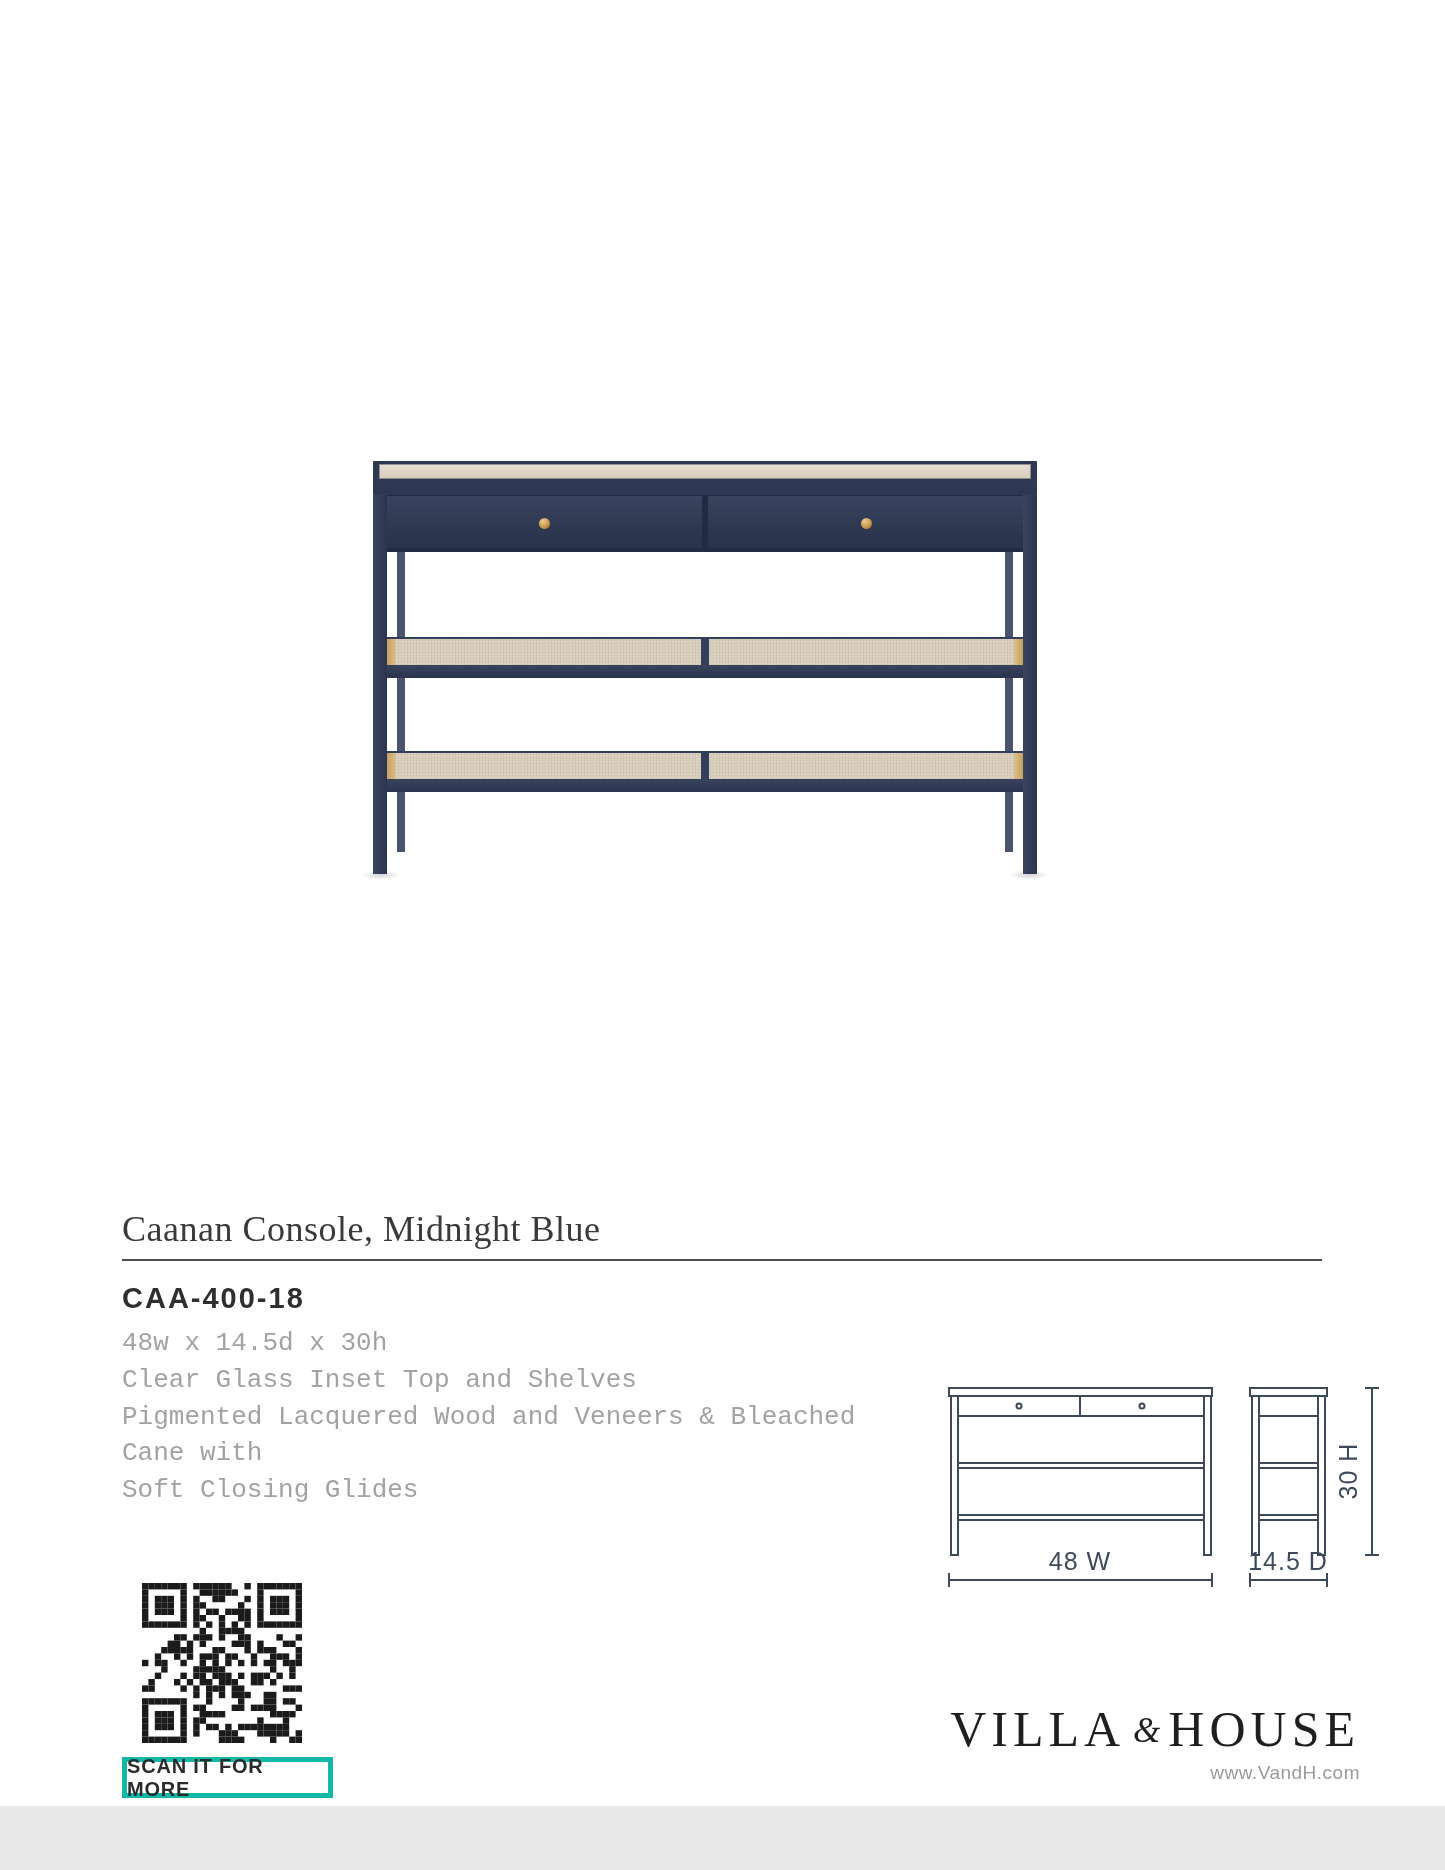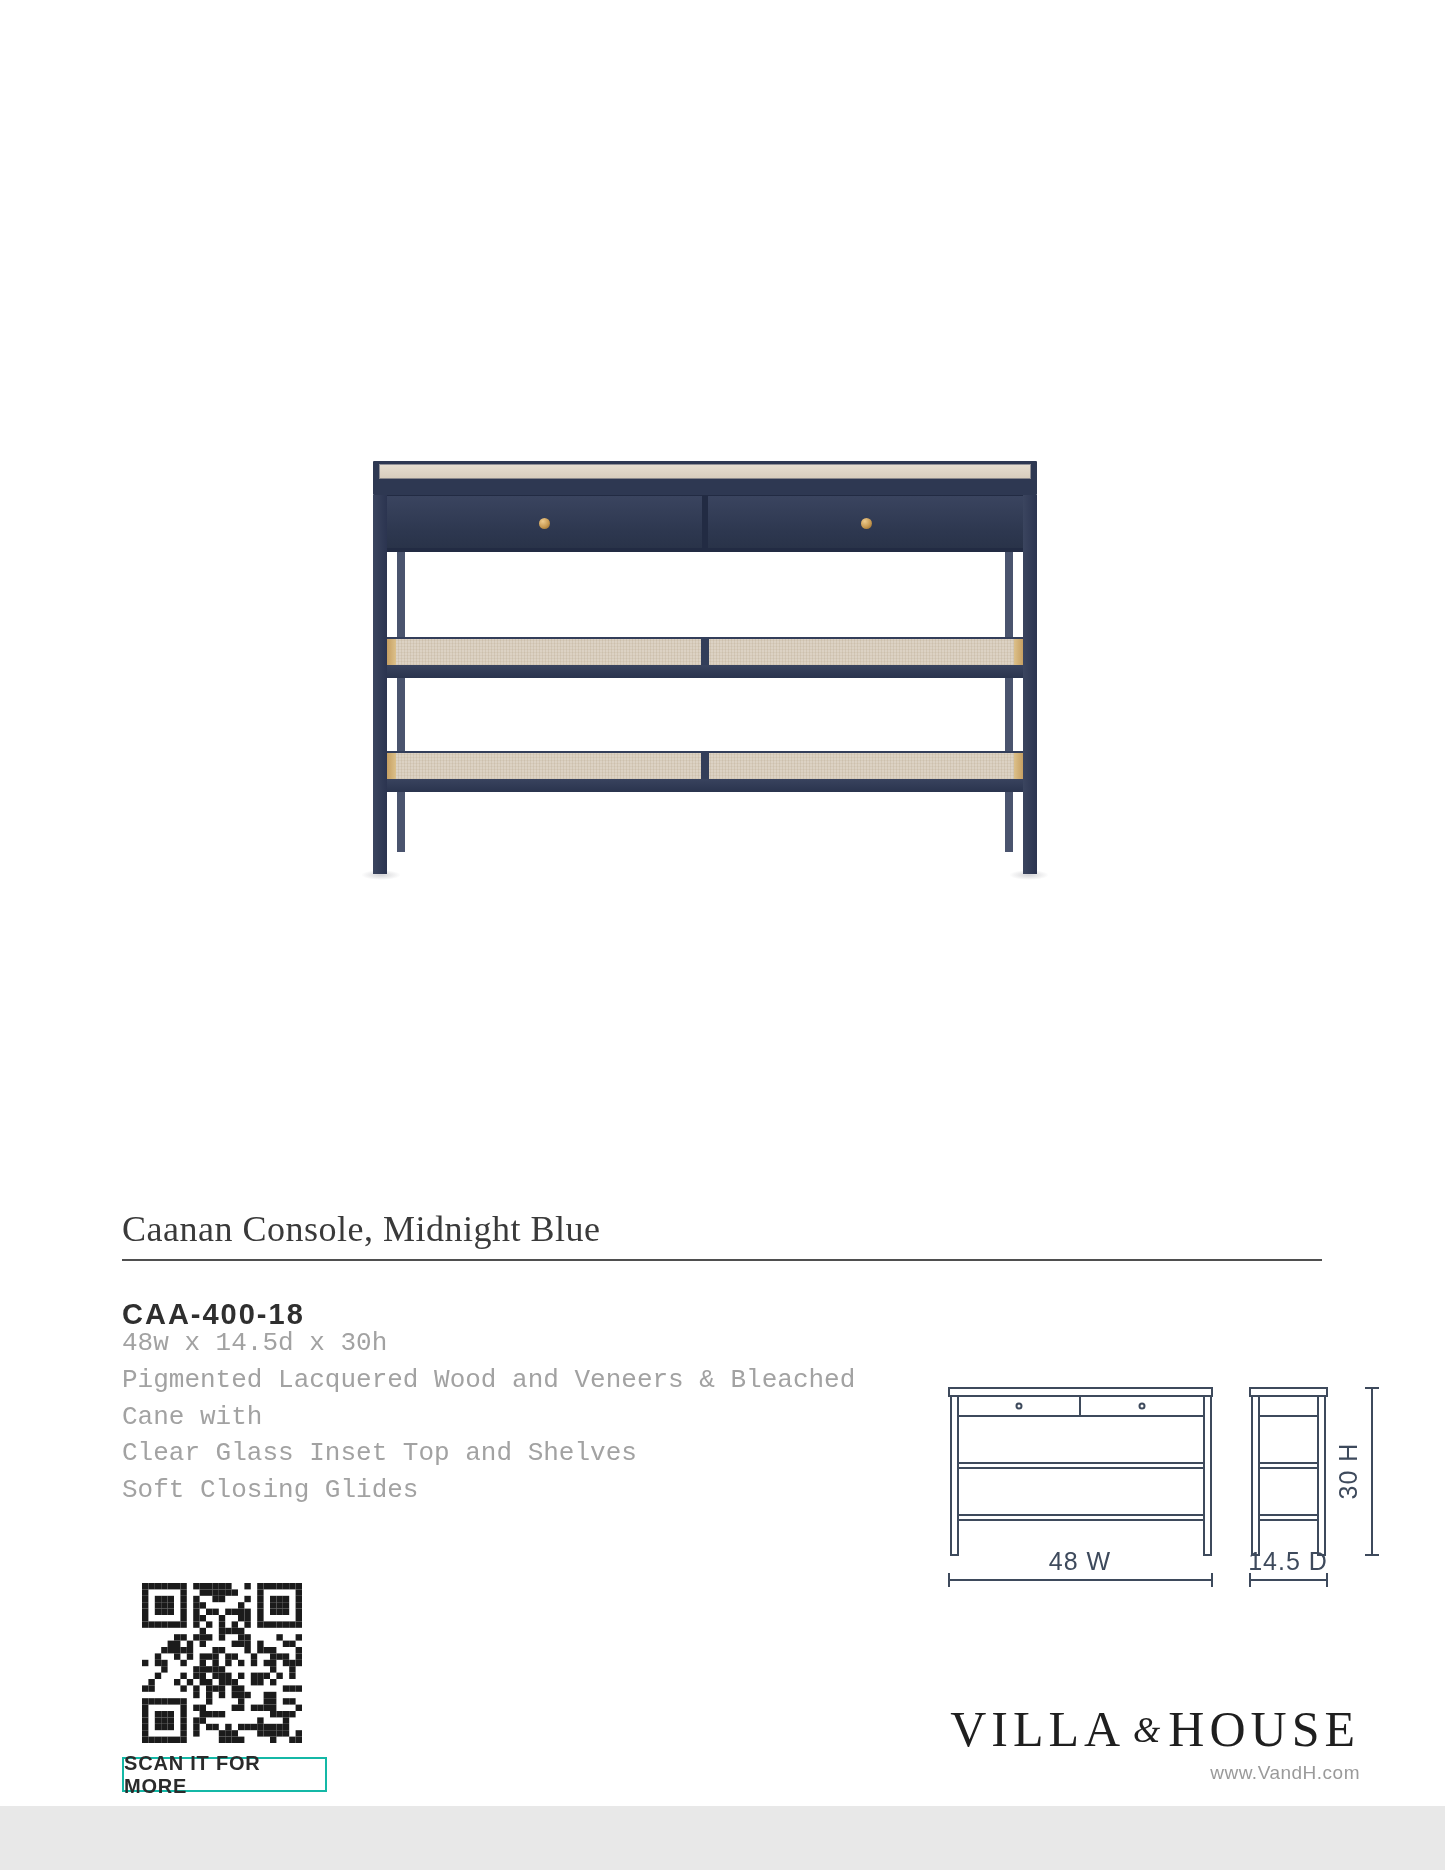--- a/index.html
+++ b/index.html
@@ -40,33 +40,33 @@
     background:linear-gradient(90deg,#3b455f,#2b3450);}
   .c-leg.fl{left:0;} .c-leg.fr{right:0;}
   .c-shadow{bottom:-6px;height:10px;width:40px;border-radius:50%;z-index:0;
     background:radial-gradient(ellipse at center,rgba(60,60,72,.22),rgba(60,60,72,0) 70%);}
   .c-shadow.sl{left:-12px;} .c-shadow.sr{right:-12px;}
 
   
   .title{left:122px;top:1208px;font-family:"Liberation Serif",serif;font-weight:400;
     font-size:36px;color:#3a3a3a;letter-spacing:.5px;}
   .rule{left:122px;top:1259px;width:1200px;border-top:2px solid #4f4f4f;}
-  .sku{left:122px;top:1282px;font-size:29px;font-weight:700;color:#2f2f2f;letter-spacing:2px;margin-top:16px;}
+  .sku{left:122px;top:1282px;font-size:29px;font-weight:700;color:#2f2f2f;letter-spacing:2px;}
   .specs{left:122px;top:1325px;width:760px;font-family:Liberation Mono, monospace;}
   .spec-line{font-size:26px;line-height:36.8px;color:var(--spec-text);font-weight:400;}
 
   
   .drawings{left:930px;top:1380px;}
   .drawings .strokes{stroke:var(--drawing-line);fill:none;stroke-width:2;}
   .drawings text{fill:var(--drawing-line);font-family:"Liberation Sans",sans-serif;
     font-size:25px;letter-spacing:1px;}
 
   
   .qr{left:142px;top:1583px;width:160px;height:160px;}
-  .qr-caption{left:122px;top:1757px;width:201px;height:31px;border:2px solid #14b8a6;
+  .qr-caption{left:122px;top:1757px;width:201px;height:31px;border:5px solid #14b8a6;
     display:flex;align-items:center;justify-content:center;
     font-size:20px;font-weight:700;color:#2b2b2b;letter-spacing:.8px;}
 
   
   .brand{right:85px;top:1700px;text-align:center;font-family:"Liberation Serif",serif;
     font-size:50px;color:#1f1f1f;letter-spacing:5px;white-space:nowrap;}
   .brand .amp{font-style:italic;font-size:.7em;letter-spacing:normal;
     position:relative;top:-4px;margin:0 8px;}
   .website{right:85px;top:1762px;font-size:19px;color:#9a9a9a;letter-spacing:.5px;}
 </style>
@@ -107,22 +107,22 @@
 
     <div class="c-leg fl"></div>
     <div class="c-leg fr"></div>
   </div>
 
   <div class="abs title">Caanan Console, Midnight Blue</div>
   <div class="abs rule"></div>
   <div class="abs sku">CAA-400-18</div>
   <div class="abs specs">
       <div class="spec-line">48w x 14.5d x 30h</div>
+      <div class="spec-line">Clear Glass Inset Top and Shelves</div>
       <div class="spec-line">Pigmented Lacquered Wood and Veneers &amp; Bleached Cane with</div>
-      <div class="spec-line">Clear Glass Inset Top and Shelves</div>
       <div class="spec-line">Soft Closing Glides</div>
     </div>
 
   <svg class="abs drawings" width="470" height="215" viewBox="0 0 470 215">
     <g class="strokes">
       <rect x="19" y="8" width="263" height="8"></rect>
       <rect x="21" y="16" width="7" height="159"></rect>
       <rect x="274" y="16" width="7" height="159"></rect>
       <line x1="28" y1="36" x2="274" y2="36"></line>
       <line x1="150" y1="16" x2="150" y2="36"></line>

